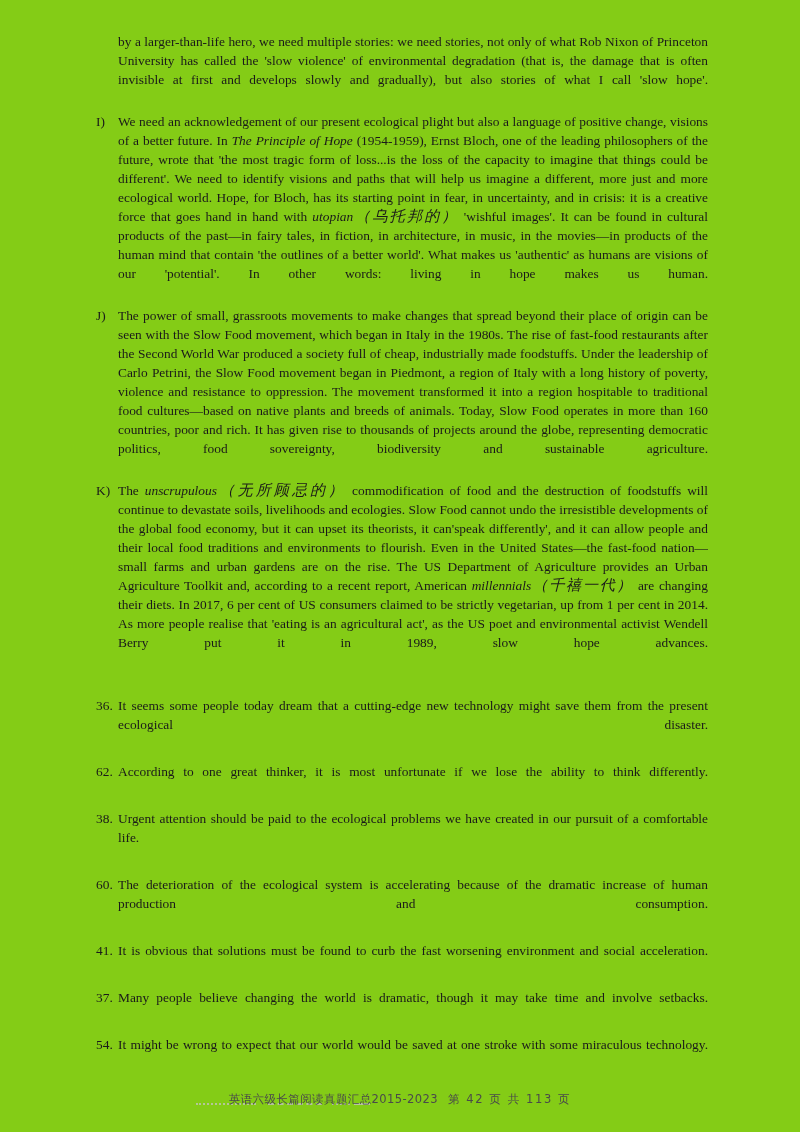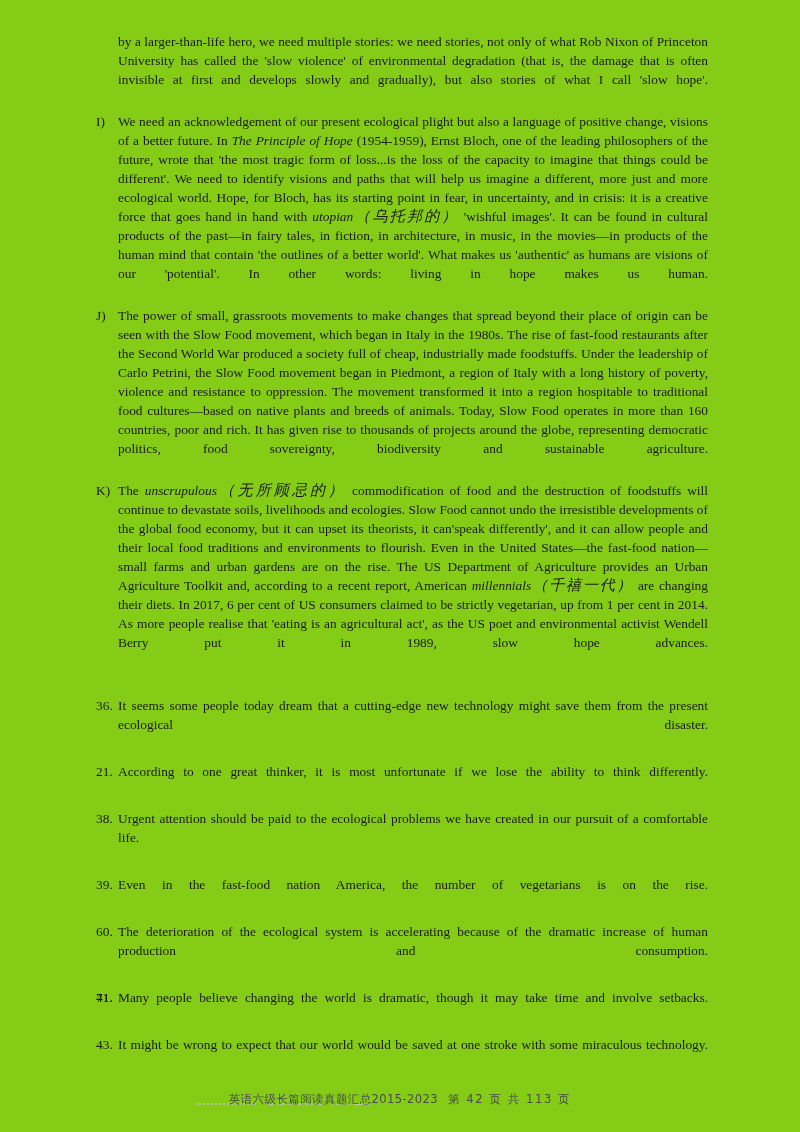--- a/index.html
+++ b/index.html
@@ -169,44 +169,41 @@
     </div>
 
     <div class="spacer-before-questions"></div>
 
     <ul class="qlist">
       <li class="qitem">
         <span class="qnum">36.</span>
         <span class="qtext">It seems some people today dream that a cutting-edge new technology might save them from the present ecological disaster.</span>
       </li>
       <li class="qitem">
-        <span class="qnum">21.</span>
+        <span class="qnum">62.</span>
         <span class="qtext">According to one great thinker, it is most unfortunate if we lose the ability to think differently.</span>
       </li>
       <li class="qitem">
         <span class="qnum">38.</span>
         <span class="qtext">Urgent attention should be paid to the ecological problems we have created in our pursuit of a comfortable life.</span>
       </li>
       <li class="qitem">
-        <span class="qnum">39.</span>
-        <span class="qtext">Even in the fast-food nation America, the number of vegetarians is on the rise.</span>
-      </li>
-      <li class="qitem">
         <span class="qnum">60.</span>
         <span class="qtext">The deterioration of the ecological system is accelerating because of the dramatic increase of human production and consumption.</span>
       </li>
       <li class="qitem">
         <span class="qnum">41.</span>
-      </li>
-      <li class="qitem">
-        <span class="qnum">71.</span>
+        <span class="qtext">It is obvious that solutions must be found to curb the fast worsening environment and social acceleration.</span>
+      </li>
+      <li class="qitem">
+        <span class="qnum">37.</span>
         <span class="qtext">Many people believe changing the world is dramatic, though it may take time and involve setbacks.</span>
       </li>
       <li class="qitem">
-        <span class="qnum">43.</span>
+        <span class="qnum">54.</span>
         <span class="qtext">It might be wrong to expect that our world would be saved at one stroke with some miraculous technology.</span>
       </li>
 
     </ul>
 
   </div>
 
   <div class="footer">
     <span class="smudge dotted" style="left:196px; width:60px;"></span>
     <span class="smudge dashed" style="left:268px; width:54px;"></span>

